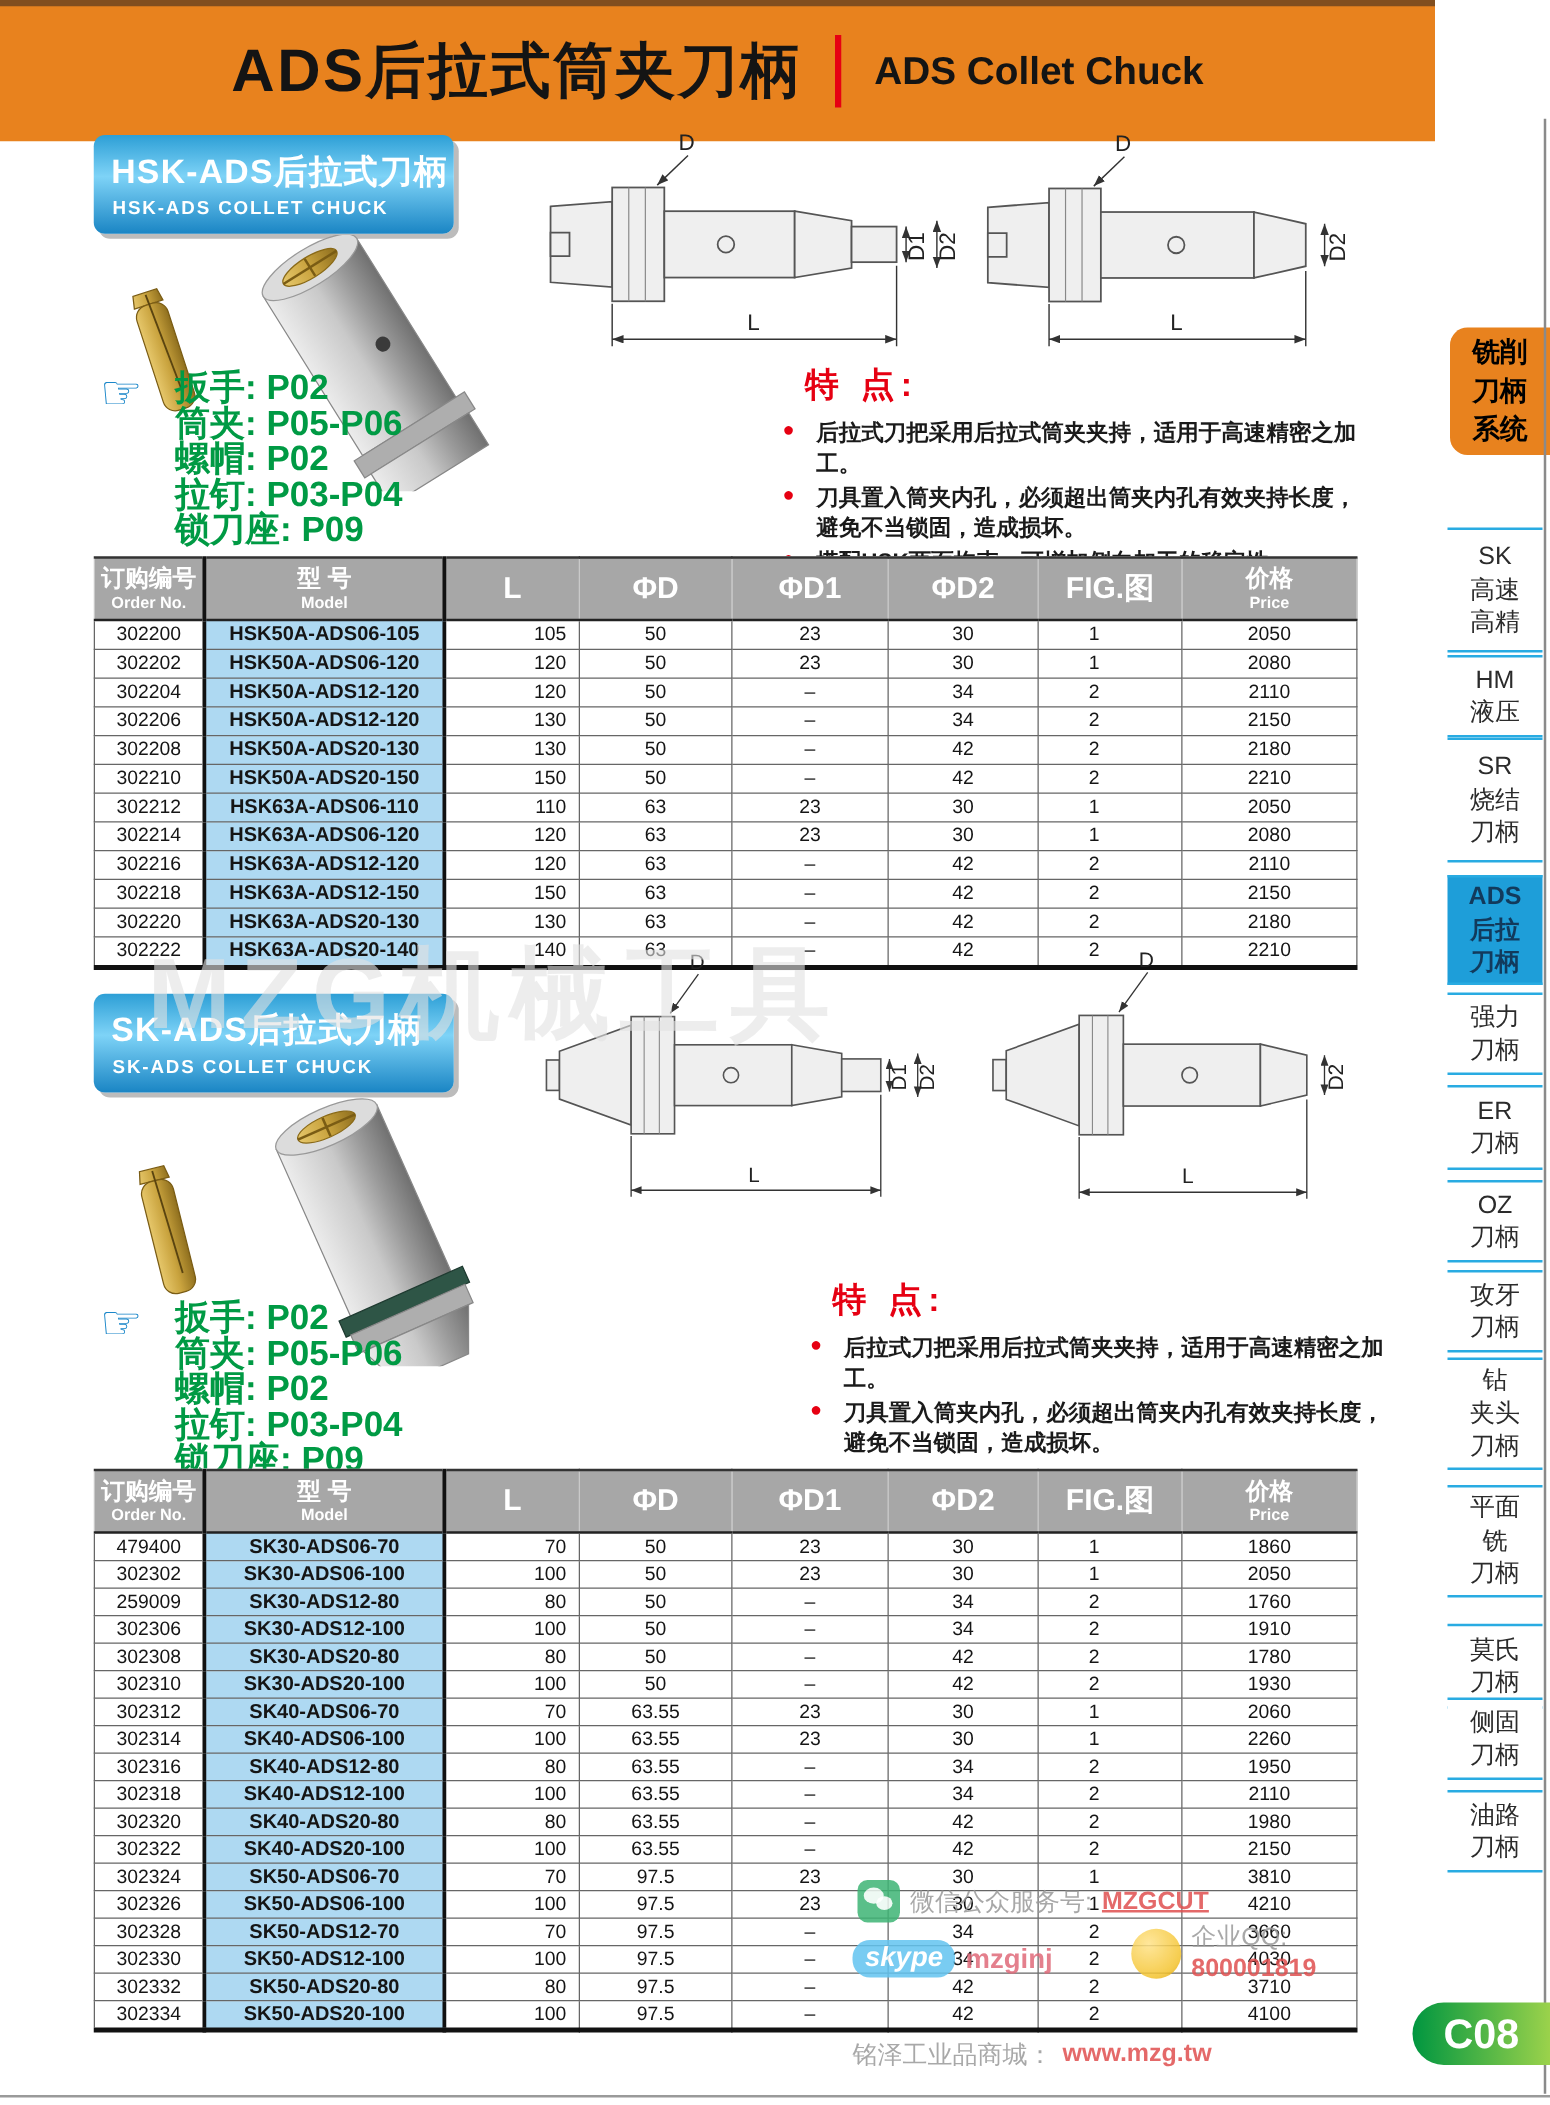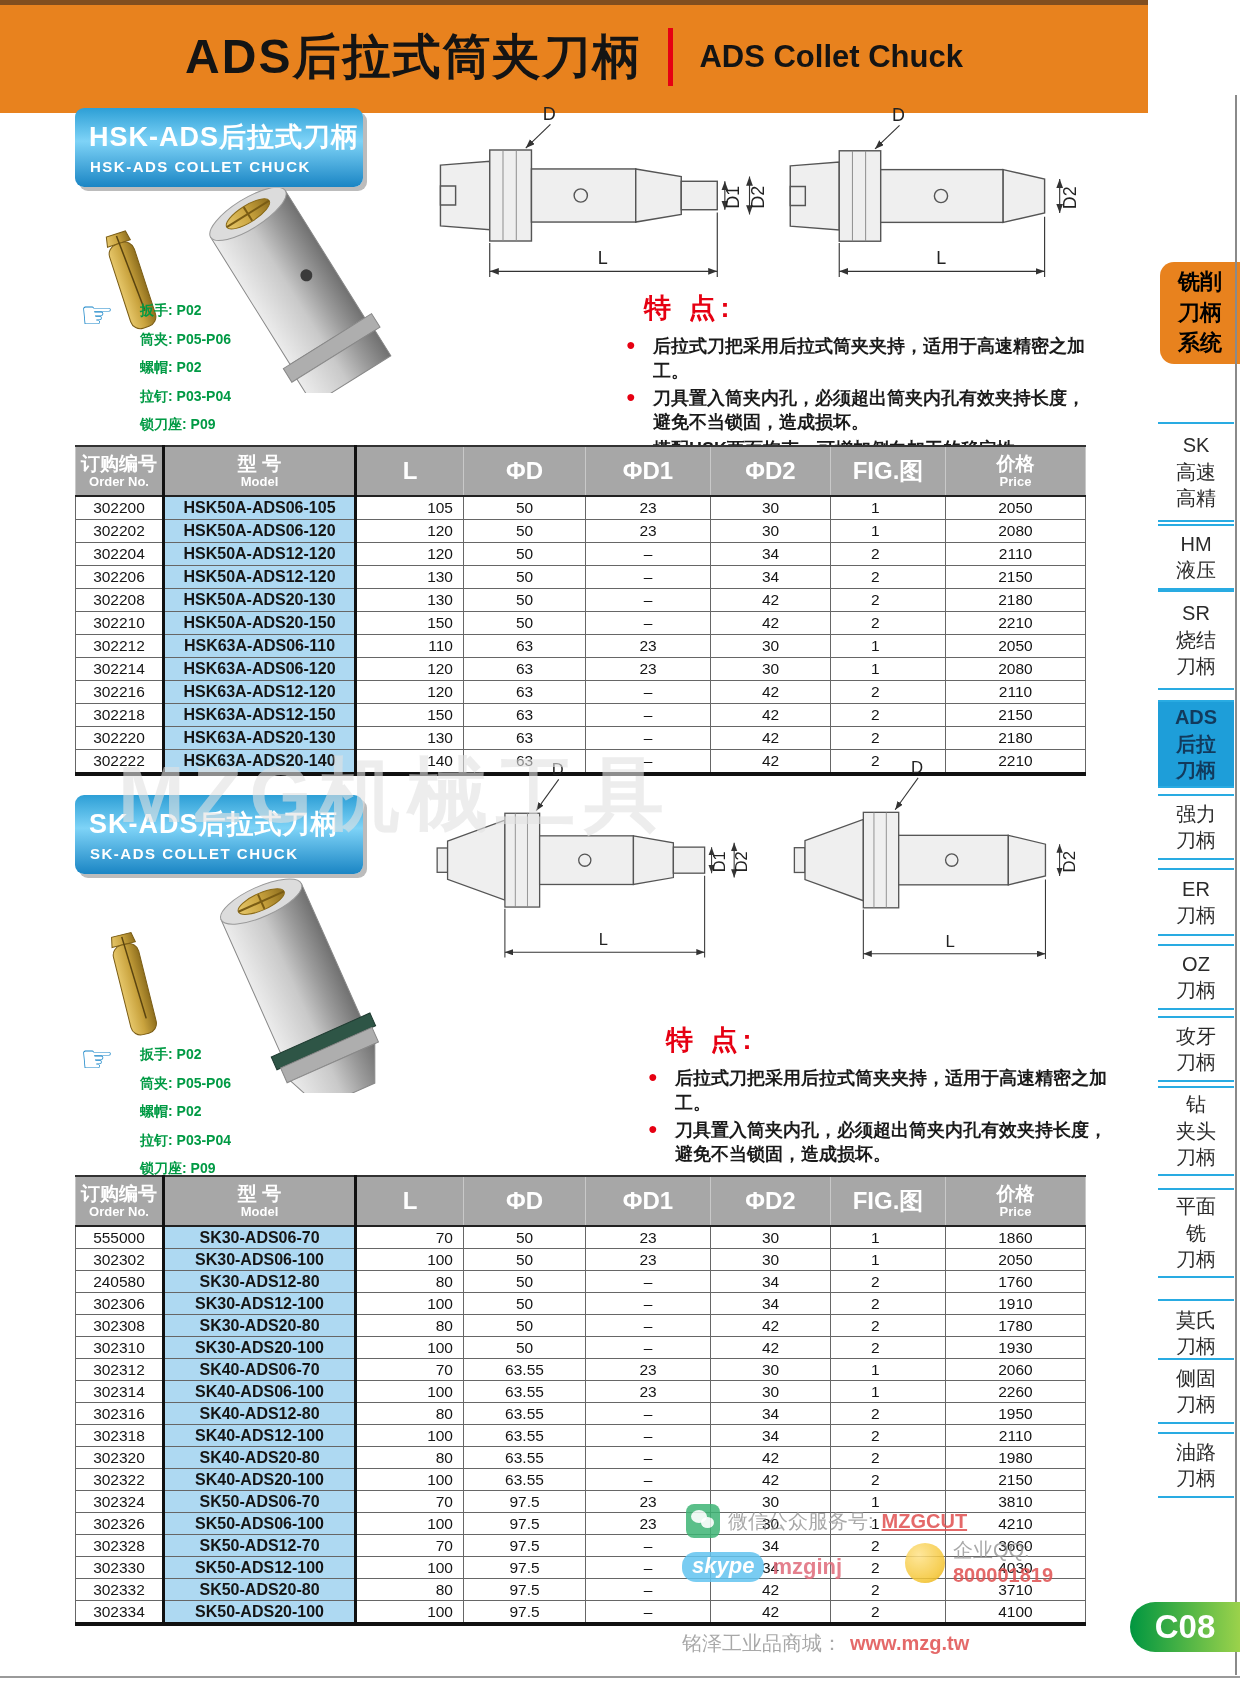--- a/index.html
+++ b/index.html
@@ -32,21 +32,21 @@
   .sec-banner{position:absolute;width:288px;height:79px;border-radius:9px;
               background:linear-gradient(180deg,#2D9FD6 0%,#7ED3F7 42%,#1A85C4 100%);
               box-shadow:4px 4px 0 #bcbcbc;}
   .sec-banner .bz{font-size:27px;font-weight:bold;color:#fff;padding:11px 0 0 14px;letter-spacing:1px;}
   .sec-banner .be{font-size:15px;font-weight:bold;color:#fff;padding:3px 0 0 15px;letter-spacing:1.5px;}
   .b-hsk{left:75px;top:108px;}
   .b-sk{left:75px;top:795px;}
 
   
   .hand{position:absolute;font-size:38px;color:#1B87C9;line-height:1;}
-  .links{position:absolute;font-size:14px;font-weight:600;color:#009A44;line-height:28.5px;}
+  .links{position:absolute;font-size:28px;font-weight:600;color:#009A44;line-height:28.5px;}
   .links .link-row{white-space:pre;}
 
   
   .features{position:absolute;width:470px;}
   .feat-title{color:#E60012;font-size:27px;font-weight:bold;letter-spacing:5px;margin-left:18px;}
   .feat-list{list-style:none;margin:8px 0 0 0;padding:0;}
   .feat-list li{position:relative;padding-left:27px;font-size:18px;font-weight:bold;color:#1a1a1a;
                 line-height:1.38;white-space:pre-line;margin-bottom:2px;}
   .feat-list li::before{content:"●";position:absolute;left:0;top:0;color:#E60012;font-size:16px;}
 
@@ -560,41 +560,41 @@
             <div class="h-zh solo">FIG.图</div>
           </th>
           <th class="c7">
             <div class="h-zh">价格</div>
             <div class="h-en">Price</div>
           </th>
         </tr>
       </thead>
       <tbody>
         <tr>
-          <td class="c0">555000</td>
+          <td class="c0">479400</td>
           <td class="c1">SK30-ADS06-70</td>
           <td class="c2">70</td>
           <td class="c3">50</td>
           <td class="c4">23</td>
           <td class="c5">30</td>
           <td class="c6">1</td>
           <td class="c7">1860</td>
         </tr>
         <tr>
           <td class="c0">302302</td>
           <td class="c1">SK30-ADS06-100</td>
           <td class="c2">100</td>
           <td class="c3">50</td>
           <td class="c4">23</td>
           <td class="c5">30</td>
           <td class="c6">1</td>
           <td class="c7">2050</td>
         </tr>
         <tr>
-          <td class="c0">240580</td>
+          <td class="c0">259009</td>
           <td class="c1">SK30-ADS12-80</td>
           <td class="c2">80</td>
           <td class="c3">50</td>
           <td class="c4">–</td>
           <td class="c5">34</td>
           <td class="c6">2</td>
           <td class="c7">1760</td>
         </tr>
         <tr>
           <td class="c0">302306</td>

